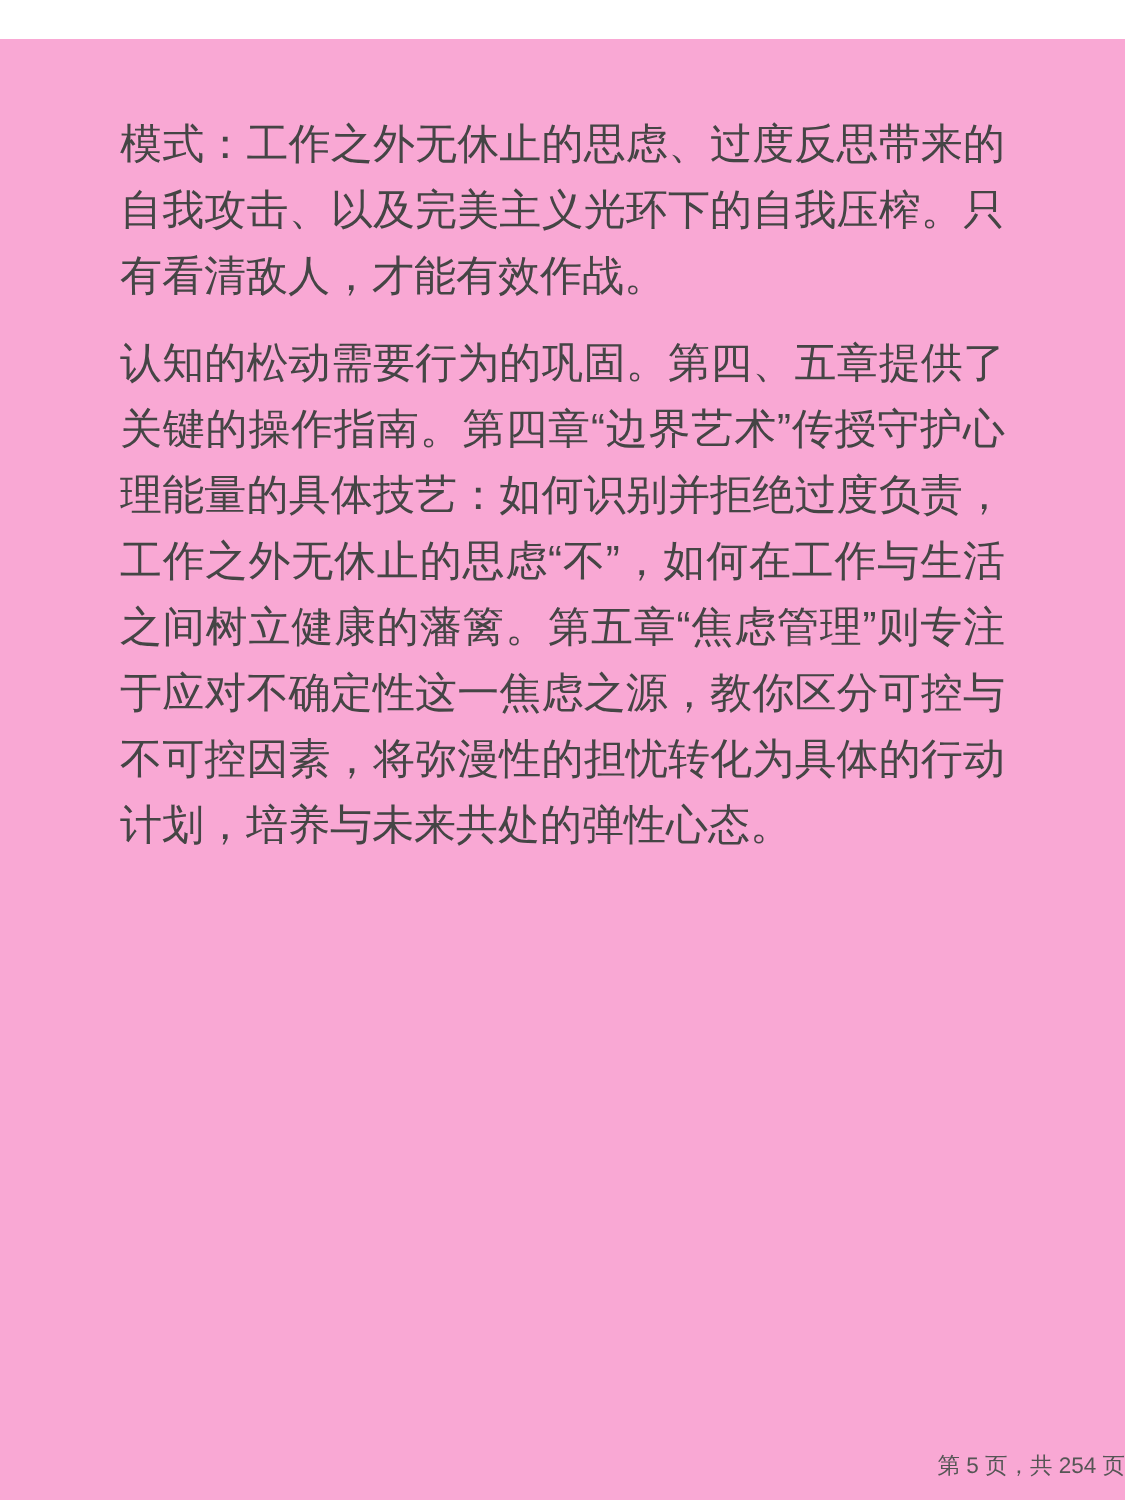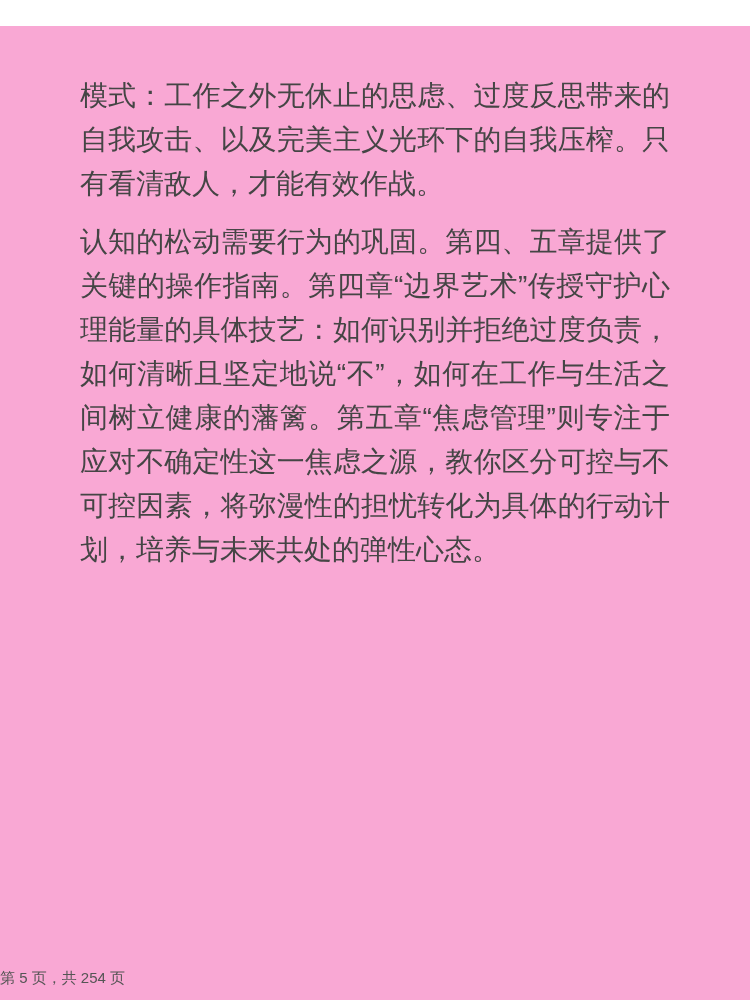--- a/index.html
+++ b/index.html
@@ -30,28 +30,28 @@
     text-align: justify;
     text-justify: inter-character;
     word-break: break-all;
     overflow-wrap: break-word;
   }
   .footer {
     position: absolute;
     left: 0;
     right: 0;
     bottom: 38px;
-    text-align: left;
+    text-align: right;
     font-size: 15px;
     line-height: 20px;
     color: #555555;
   }
 </style>
 </head>
 <body>
 
 <div class="page">
   <div class="content">
     <p class="para">模式：工作之外无休止的思虑、过度反思带来的自我攻击、以及完美主义光环下的自我压榨。只有看清敌人，才能有效作战。</p>
-    <p class="para">认知的松动需要行为的巩固。第四、五章提供了关键的操作指南。第四章“边界艺术”传授守护心理能量的具体技艺：如何识别并拒绝过度负责，如何清晰且坚定地说“不”，如何在工作与生活之间树立健康的藩篱。第五章“焦虑管理”则专注于应对不确定性这一焦虑之源，教你区分可控与不可控因素，将弥漫性的担忧转化为具体的行动计划，培养与未来共处的弹性心态。</p>
+    <p class="para">认知的松动需要行为的巩固。第四、五章提供了关键的操作指南。第四章“边界艺术”传授守护心理能量的具体技艺：如何识别并拒绝过度负责，工作之外无休止的思虑“不”，如何在工作与生活之间树立健康的藩篱。第五章“焦虑管理”则专注于应对不确定性这一焦虑之源，教你区分可控与不可控因素，将弥漫性的担忧转化为具体的行动计划，培养与未来共处的弹性心态。</p>
   </div>
   <div class="footer">第 5 页，共 254 页</div>
 </div>
 
 </body></html>

